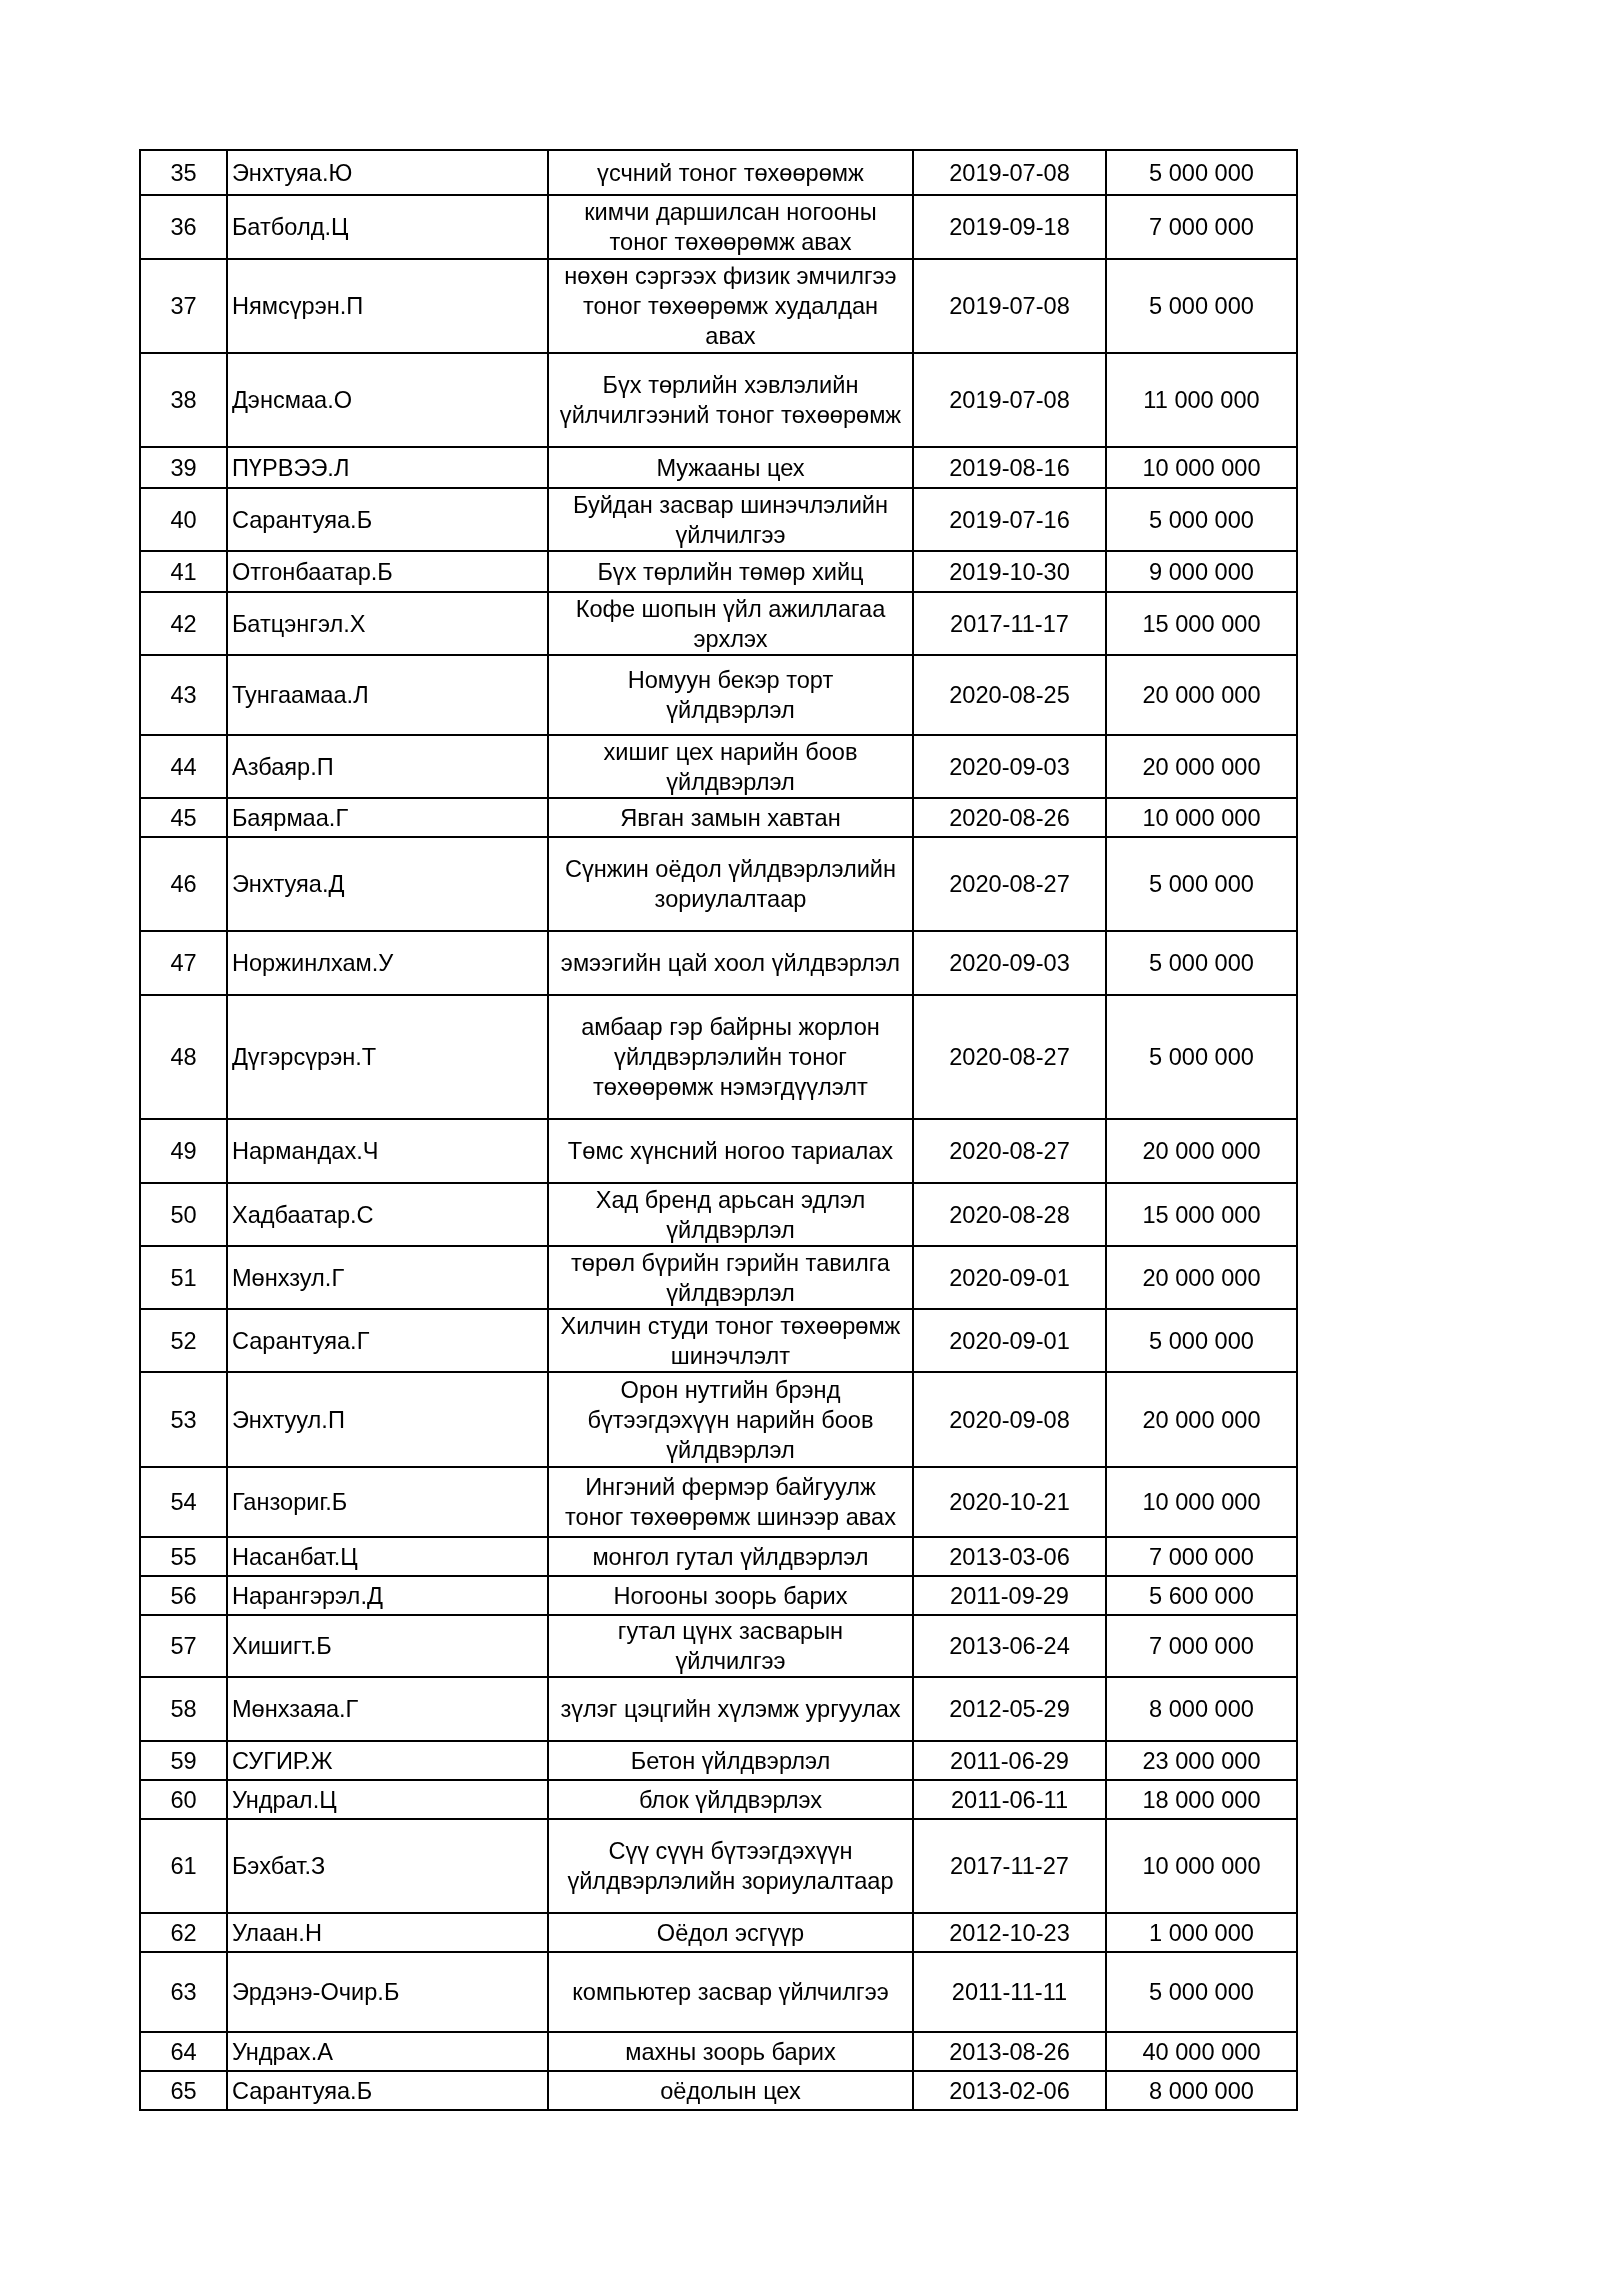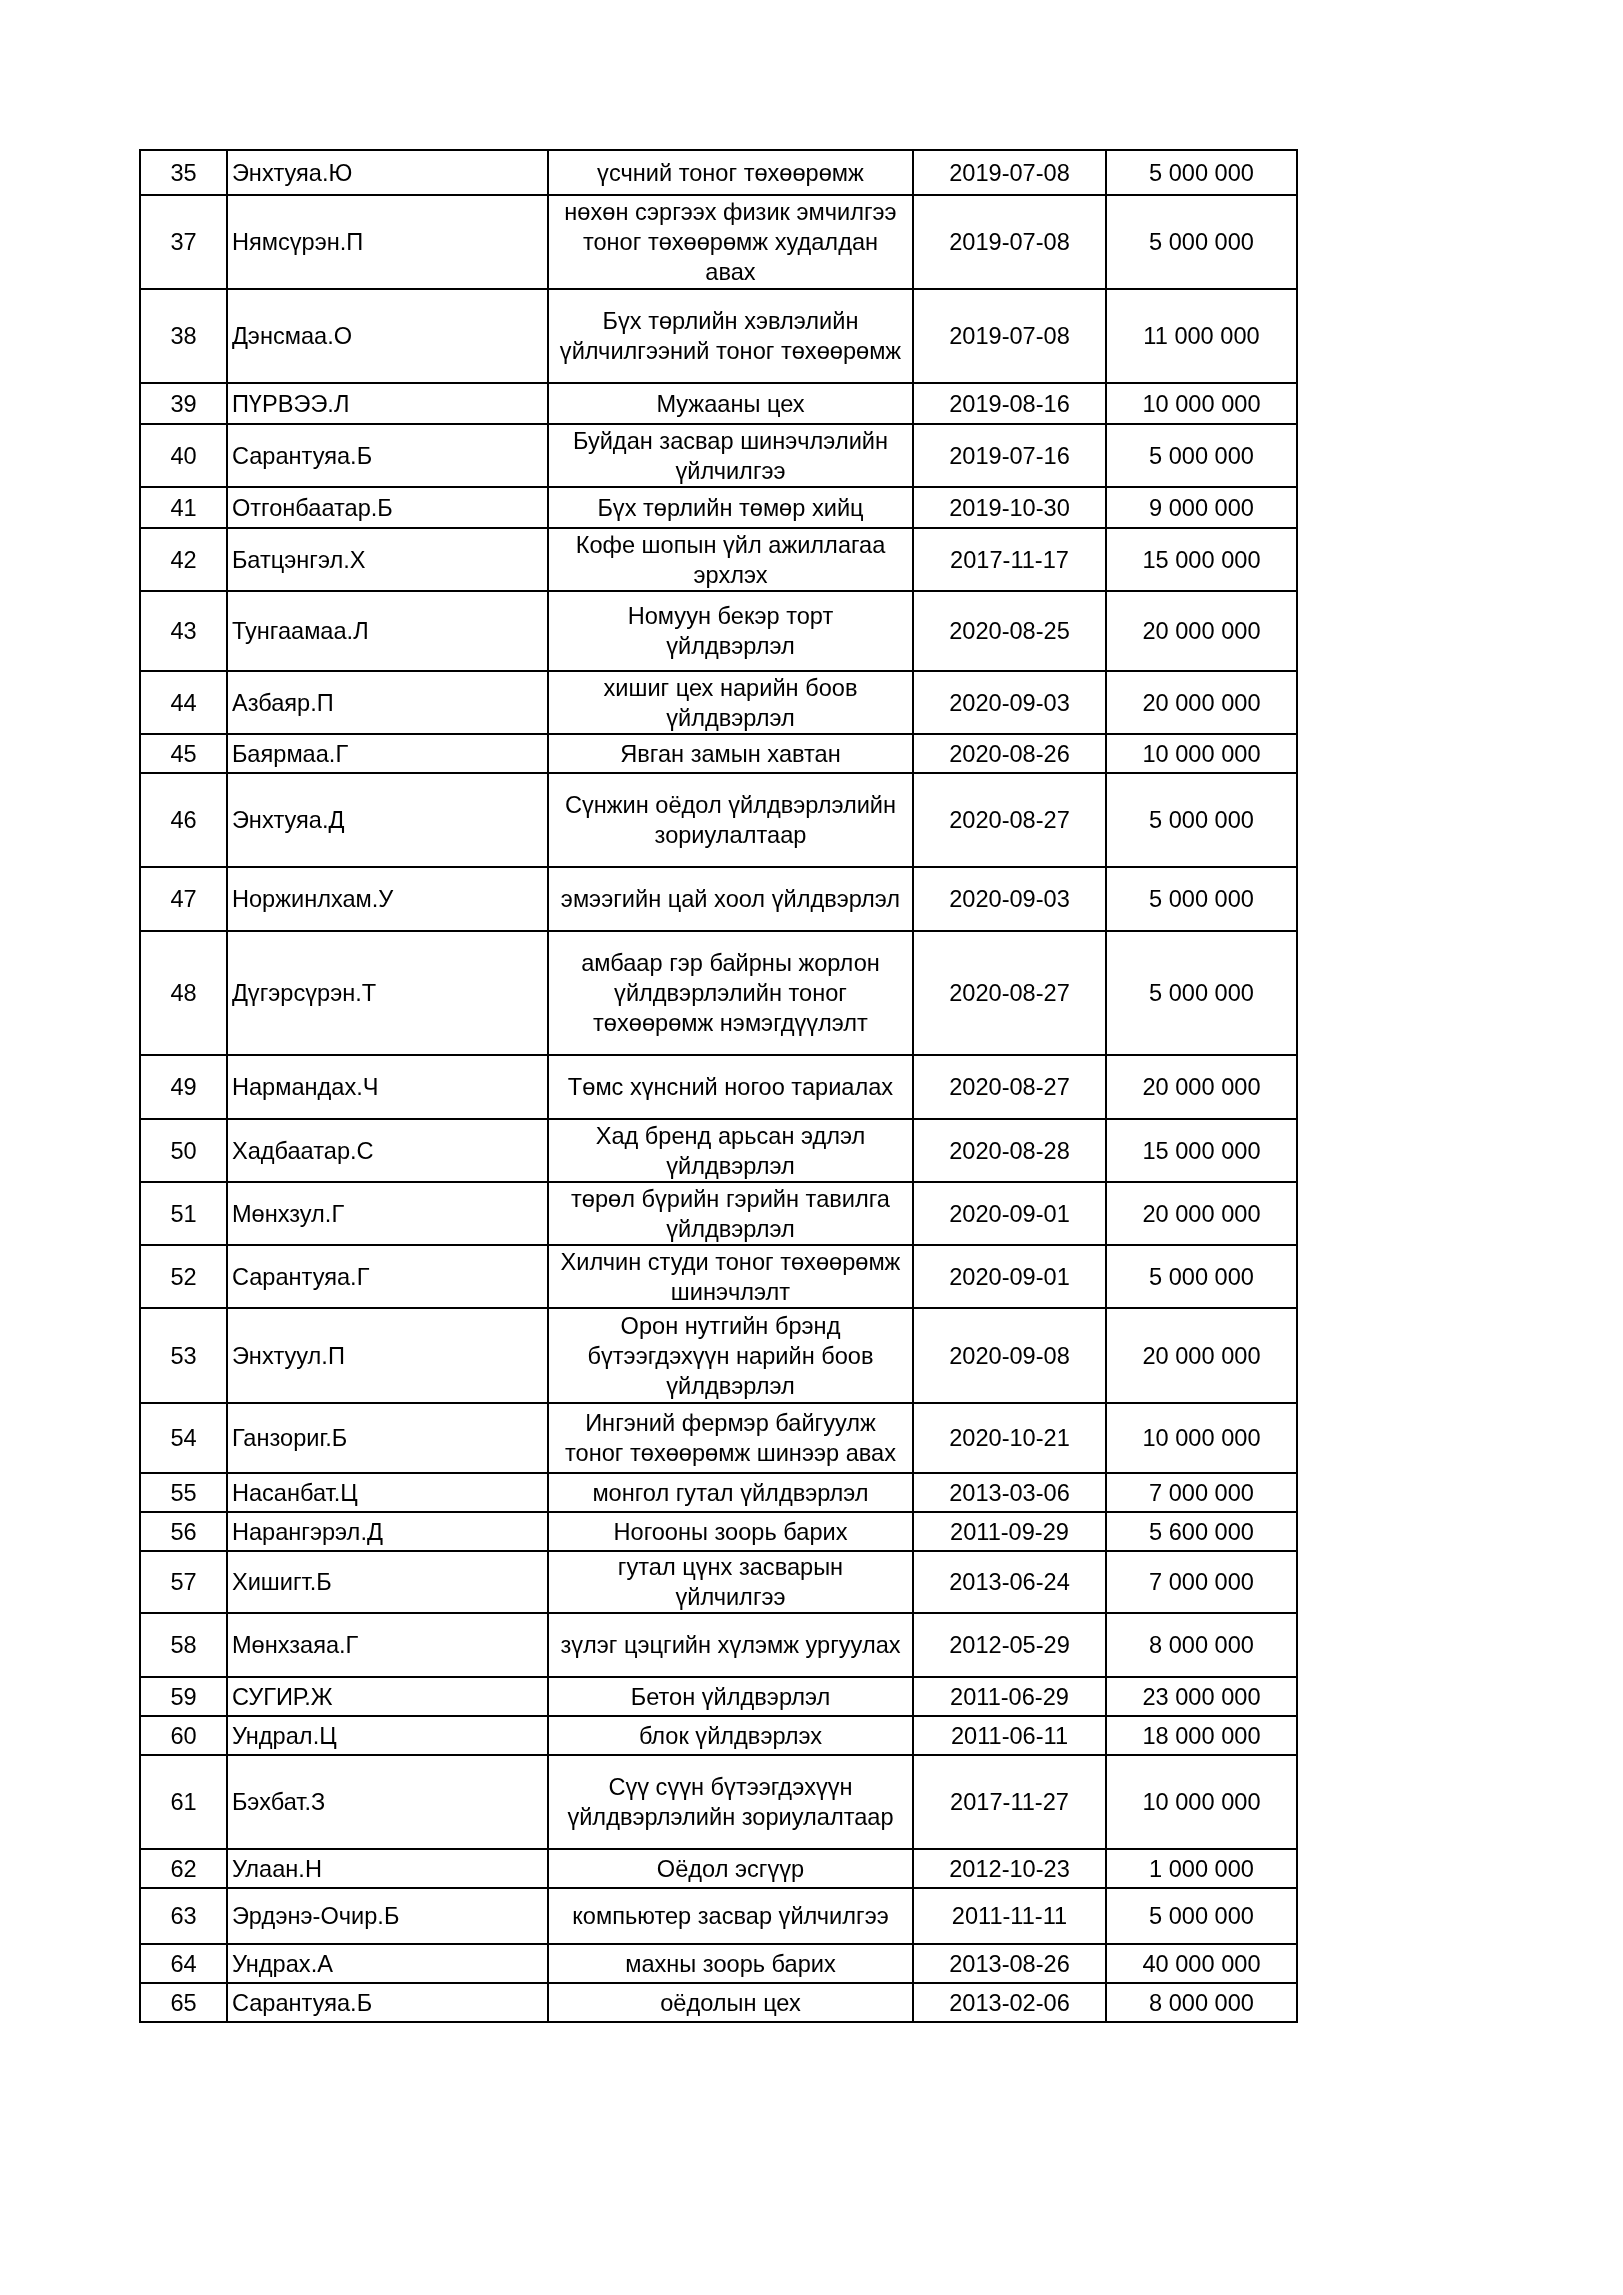--- a/index.html
+++ b/index.html
@@ -39,20 +39,28 @@
       <col style="width:191px">
     </colgroup>
     <tbody id="table-body">
         <tr style="height: 45px;">
           <td class="c-num">35</td>
           <td class="c-name">Энхтуяа.Ю</td>
           <td class="c-desc">үсчний тоног төхөөрөмж</td>
           <td class="c-date">2019-07-08</td>
           <td class="c-amt">5 000 000</td>
         </tr>
+        <tr style="height: 64px;">
+          <td class="c-num">36</td>
+          <td class="c-name">Батболд.Ц</td>
+          <td class="c-desc">кимчи даршилсан ногооны
+тоног төхөөрөмж авах</td>
+          <td class="c-date">2019-09-18</td>
+          <td class="c-amt">7 000 000</td>
+        </tr>
         <tr style="height: 94px;">
           <td class="c-num">37</td>
           <td class="c-name">Нямсүрэн.П</td>
           <td class="c-desc">нөхөн сэргээх физик эмчилгээ
 тоног төхөөрөмж худалдан
 авах</td>
           <td class="c-date">2019-07-08</td>
           <td class="c-amt">5 000 000</td>
         </tr>
         <tr style="height: 94px;">
@@ -239,21 +247,21 @@
           <td class="c-date">2017-11-27</td>
           <td class="c-amt">10 000 000</td>
         </tr>
         <tr style="height: 39px;">
           <td class="c-num">62</td>
           <td class="c-name">Улаан.Н</td>
           <td class="c-desc">Оёдол эсгүүр</td>
           <td class="c-date">2012-10-23</td>
           <td class="c-amt">1 000 000</td>
         </tr>
-        <tr style="height: 56px;">
+        <tr style="height: 80px;">
           <td class="c-num">63</td>
           <td class="c-name">Эрдэнэ-Очир.Б</td>
           <td class="c-desc">компьютер засвар үйлчилгээ</td>
           <td class="c-date">2011-11-11</td>
           <td class="c-amt">5 000 000</td>
         </tr>
         <tr style="height: 39px;">
           <td class="c-num">64</td>
           <td class="c-name">Ундрах.А</td>
           <td class="c-desc">махны зоорь барих</td>

